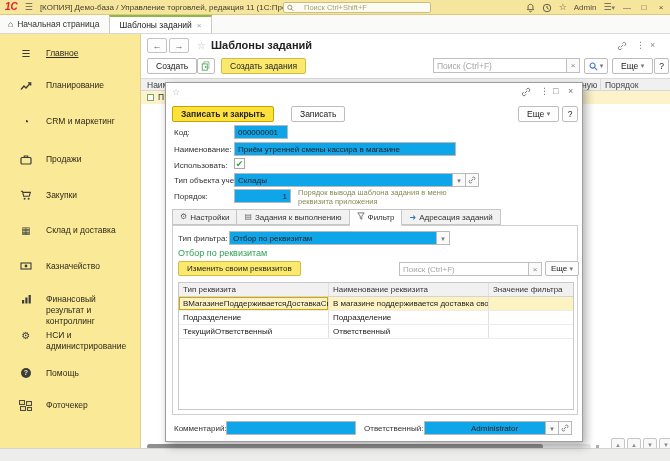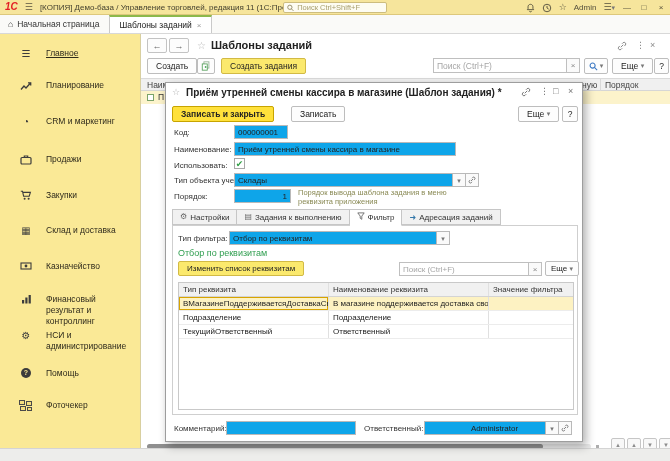--- a/index.html
+++ b/index.html
@@ -5,21 +5,21 @@
   * { margin:0; padding:0; box-sizing:border-box; }
   html,body { width:670px; height:461px; }
   body { font-family:"Liberation Sans","DejaVu Sans",sans-serif; font-size:9px; color:#222; }
   .app { position:relative; width:670px; height:461px; background:#fff; overflow:hidden; }
 
   
   .topbar { position:absolute; left:0; top:0; width:670px; height:15px; background:#f6e59c; border-bottom:1px solid #ddc87c; display:flex; align-items:center; padding:0 5px; gap:7px; }
   .logo { color:#e31e24; font-weight:bold; font-style:italic; font-size:10px; line-height:1; }
   .burger { color:#5a5340; font-size:9px; line-height:1; }
   .tb-title { font-size:8px; color:#44402e; white-space:nowrap; }
-  .tb-search { position:absolute; left:283px; top:2px; width:104px; height:11px; background:#fdfcf2; border:1px solid #cdbd7e; border-radius:2px; display:flex; align-items:center; padding:0 3px; gap:3px; }
+  .tb-search { position:absolute; left:283px; top:2px; width:148px; height:11px; background:#fdfcf2; border:1px solid #cdbd7e; border-radius:2px; display:flex; align-items:center; padding:0 3px; gap:10px; }
   .tb-search input { border:0; outline:0; background:transparent; width:100%; font-size:7.5px; color:#555; font-family:inherit; }
   .tb-search input::placeholder { color:#a89f6e; }
   .tb-right { position:absolute; right:4px; top:0; height:15px; display:flex; align-items:center; gap:7px; color:#55503c; }
   .tb-ic { font-size:9px; line-height:1; color:#55503c; }
   .tb-user { font-size:8px; }
   .winbtn { font-size:8px; color:#55503c; width:10px; text-align:center; }
 
   
   .tabbar { position:absolute; left:0; top:15px; width:670px; height:19px; background:#fafaf8; border-bottom:1px solid #d8d8d8; display:flex; align-items:stretch; }
   .tab-home { display:flex; align-items:center; gap:4px; padding:0 10px 0 8px; font-size:8.5px; color:#333; }
@@ -280,21 +280,20 @@
     <span class="hdot"></span>
     <span class="mvbtn" style="left:470px">▲</span>
     <span class="mvbtn" style="left:486px">▲</span>
     <span class="mvbtn" style="left:502px">▼</span>
     <span class="mvbtn" style="left:518px">▼</span>
   </div>
 
   <div class="dialog">
     <div class="d-titlebar">
       <span class="d-star">☆</span>
-      <span class="d-title">Приём утренней смены кассира в магазине (Шаблон задания) *</span>
       <span class="d-ico" style="left:355px"><svg width="10" height="10" viewBox="0 0 12 12">
             <path d="M4.5 7.5 7.5 4.5 M3.4 5.9 2 7.3a2 2 0 0 0 2.8 2.8l1.4-1.4 M6 3.3 7.3 2a2 2 0 0 1 2.8 2.8L8.8 6.1" fill="none" stroke="#777" stroke-width="1.2"></path>
           </svg></span>
       <span class="d-ico" style="left:374px">⋮</span>
       <span class="d-ico" style="left:387px">□</span>
       <span class="d-ico" style="left:402px">×</span>
     </div>
     <div class="d-cmd">
       <span class="btn btn-Y pos" style="left:6px;top:2px">Записать и закрыть</span>
       <span class="btn pos" style="left:125px;top:2px">Записать</span>
@@ -343,21 +342,21 @@
         </span>
     </div>
 
     <div class="panel">
       <span class="f-label" style="left:5px;top:8px">Тип фильтра:</span>
       <input class="f-input" style="left: 56px; top: 5px; width: 208px;" value="Отбор по реквизитам">
       <span class="mini" style="left:264px;top:5px">▾</span>
 
       <span class="p-heading">Отбор по реквизитам</span>
 
-      <span class="btn btn-y pos" style="left:5px;top:35px;height:15px;font-size:8px">Изменить список реквизитам</span>
+      <span class="btn btn-y pos" style="left:5px;top:35px;height:15px;font-size:8px">Изменить своим реквизитов</span>
       <span class="srch pos" style="left:226px;top:36px;width:130px;height:14px">
           <input style="font-size: 8px;" placeholder="Поиск (Ctrl+F)">
         </span>
       <span class="xbtn pos" style="left:356px;top:36px;height:14px;line-height:13px">×</span>
       <span class="btn pos" style="left:372px;top:35px;height:15px;font-size:8px;padding:0 5px"><span>Еще</span>&nbsp;<span class="ddcaret">▾</span></span>
 
       <div class="ftable">
         <div class="ft-head">
           <span class="ftc c1">Тип реквизита</span>
           <span class="ftc c2">Наименование реквизита</span>

